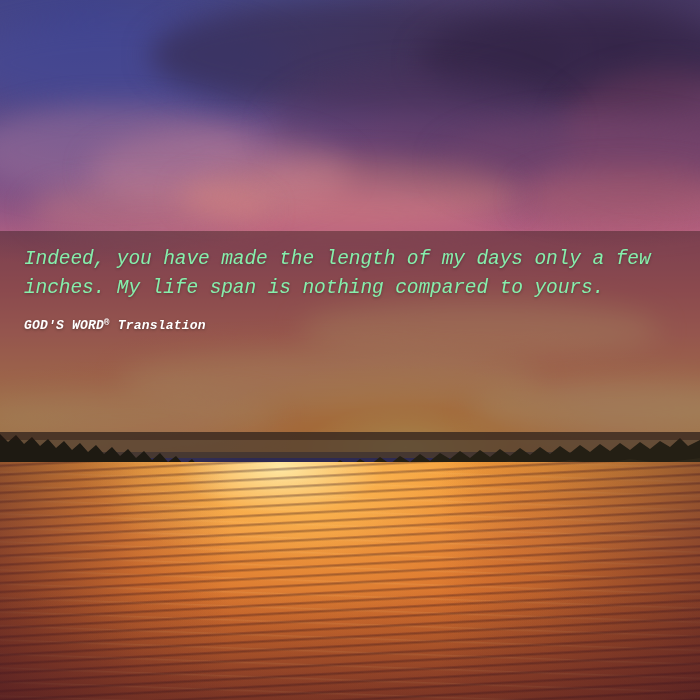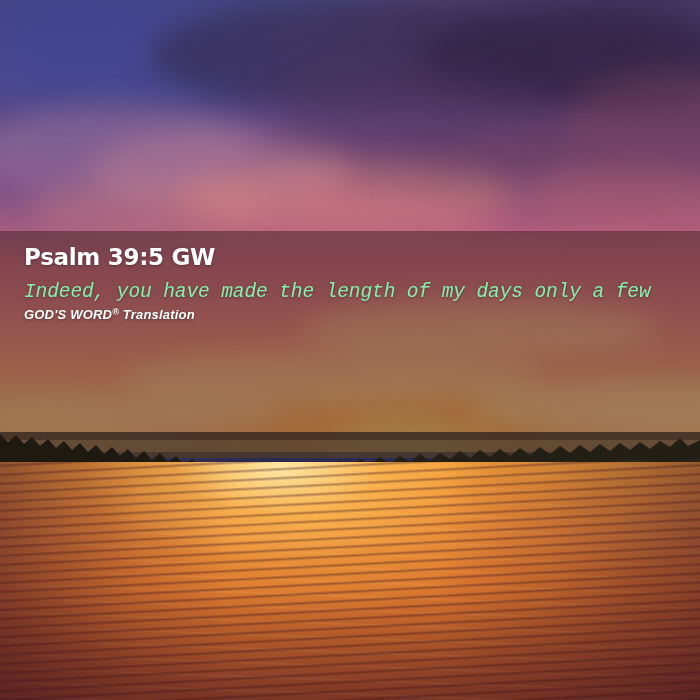--- a/index.html
+++ b/index.html
@@ -174,26 +174,26 @@
     font-size: 19.5px;
     font-style: italic;
     color: #86efac;
     line-height: 1.47;
     margin: 0;
     letter-spacing: -0.1px;
     text-shadow: 0 1px 3px rgba(0,0,0,0.32);
   }
 
   .translation-label {
-    font-family: Liberation Sans, sans-serif;
+    font-family: Liberation Mono, monospace;
     font-size: 13px;
     font-weight: bold;
     font-style: italic;
     color: #ffffff;
-    margin: 0 0 0 0;
+    margin: 16px 0 0 0;
     letter-spacing: 0.2px;
     text-shadow: 0 1px 3px rgba(0,0,0,0.35);
   }
   .reg-mark {
     font-size: 9px;
     vertical-align: 4px;
   }
 </style>
 </head>
 <body>
@@ -245,24 +245,24 @@
 
   <div class="water">
     <div class="water-ripples"></div>
     <div class="water-dark-left"></div>
     <div class="water-dark-right"></div>
     <div class="water-dark-bottom"></div>
   </div>
 
   <div class="overlay-band">
 
-    <div class="verse-ref">Psalm 39:5 GW</div>
 
     <div class="verse-text">
       <div>Indeed, you have made the length of my days only a few</div>
+      <div>inches. My life span is nothing compared to yours.</div>
     </div>
 
     <div class="translation-label">
       <span>GOD'S WORD</span><span class="reg-mark">®</span><span> Translation</span>
     </div>
 
   </div>
 
 </div>
 

